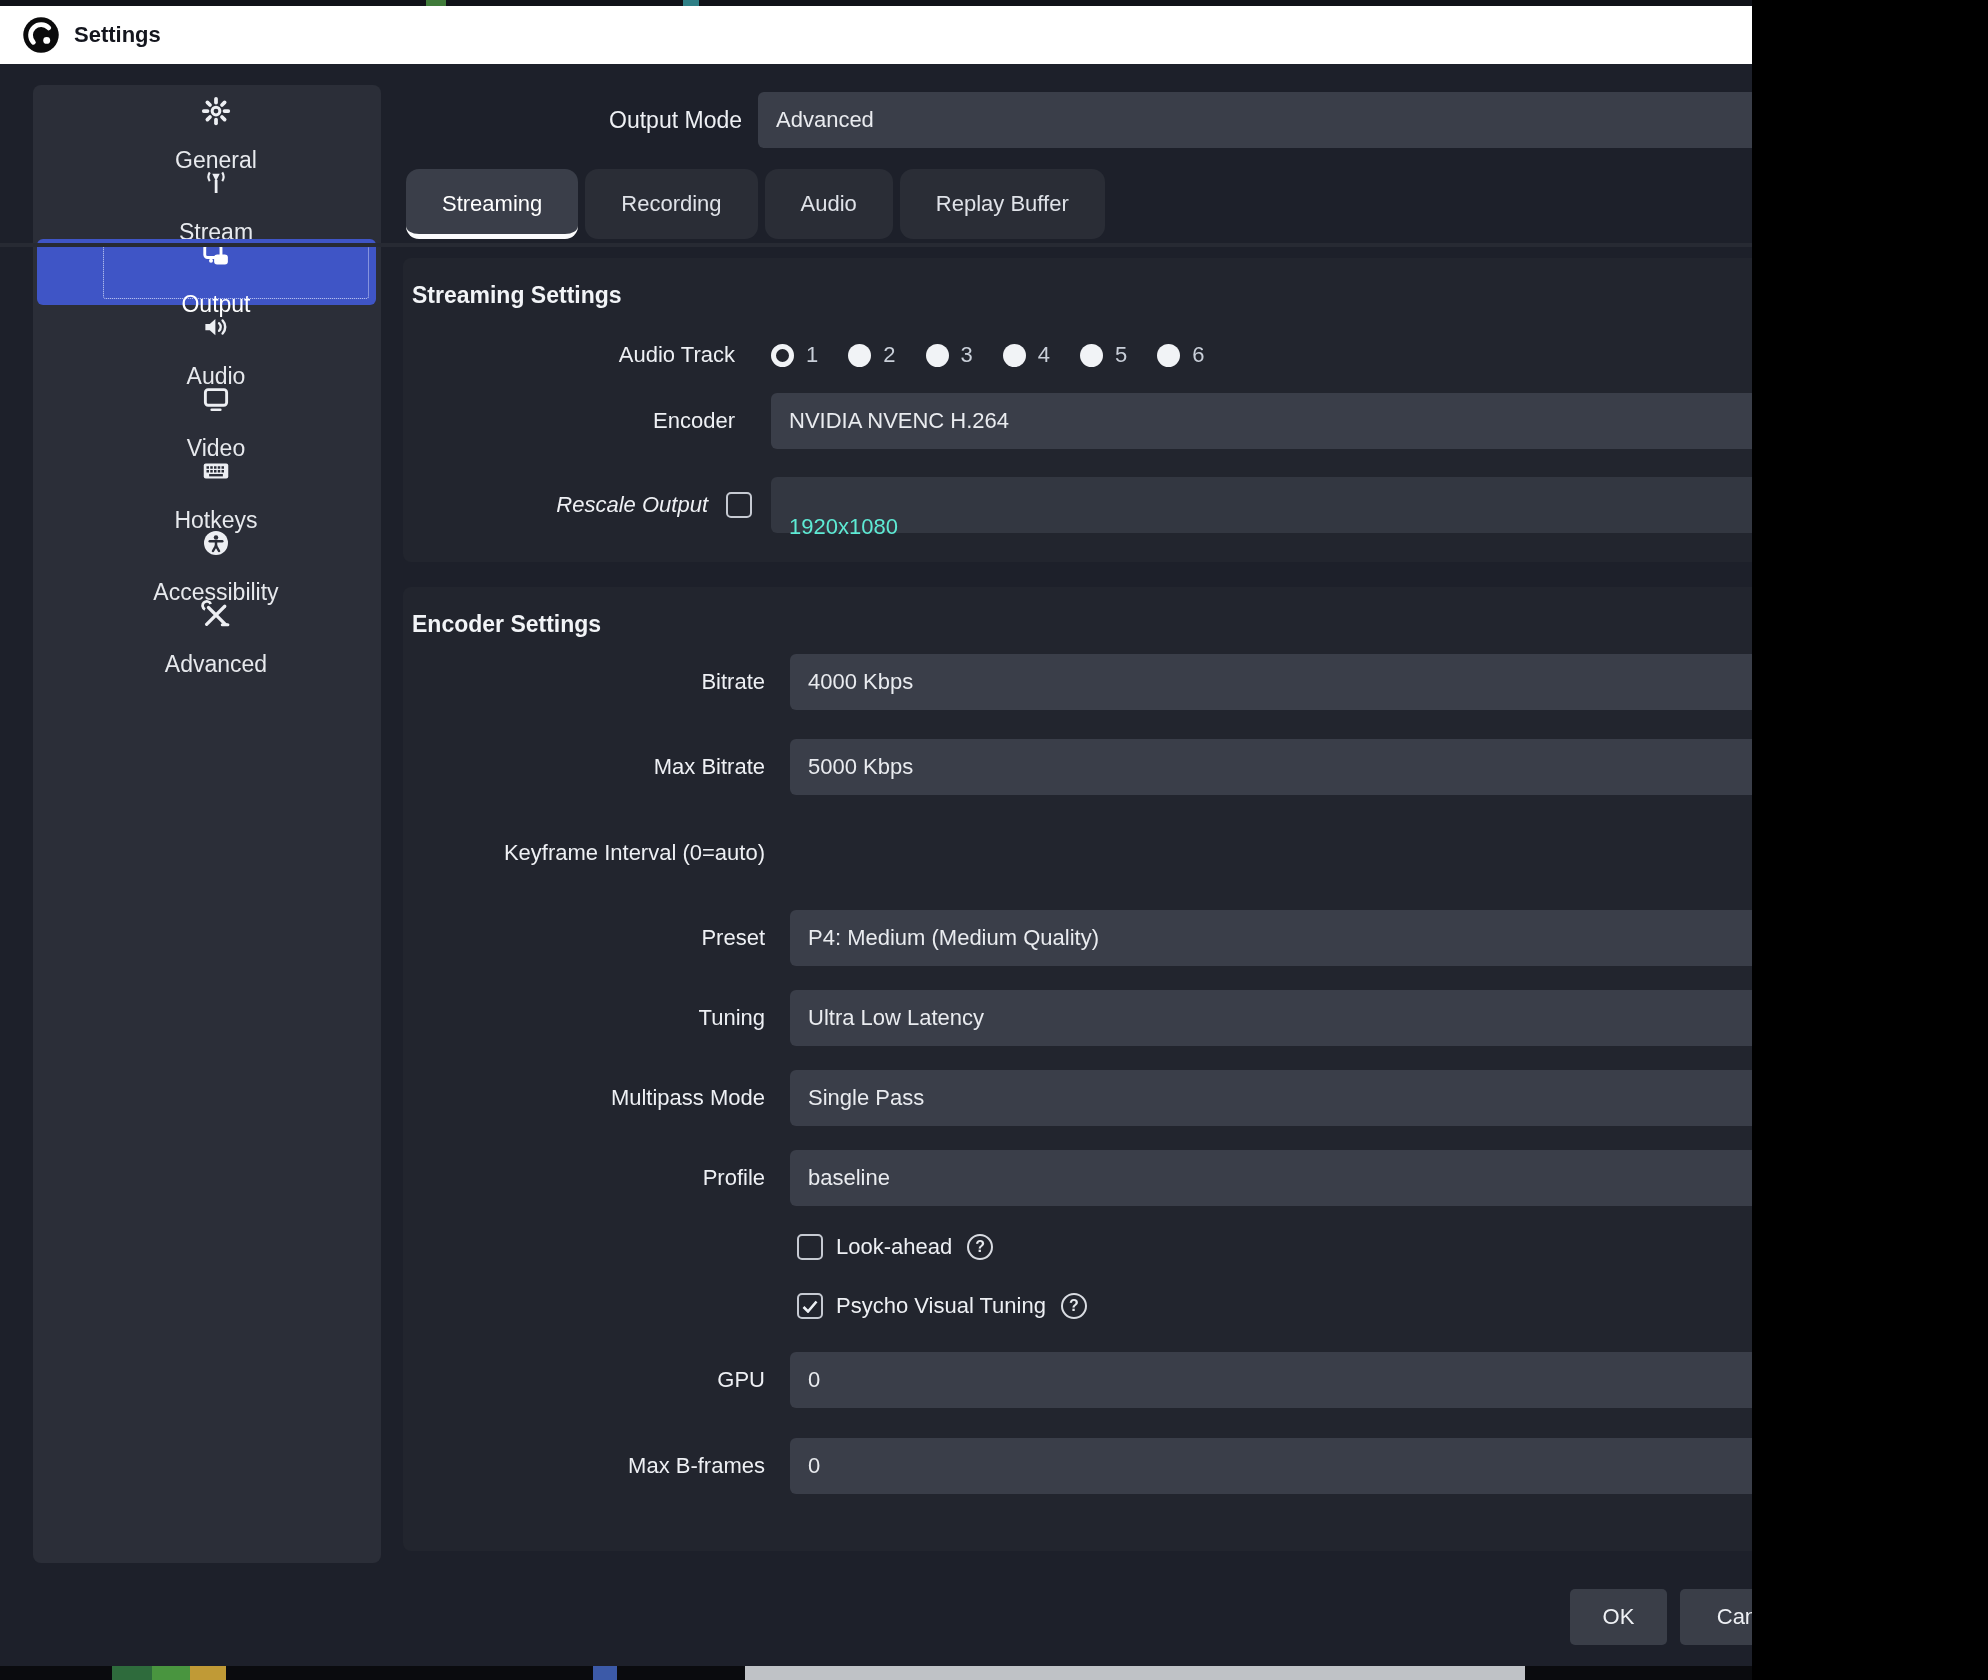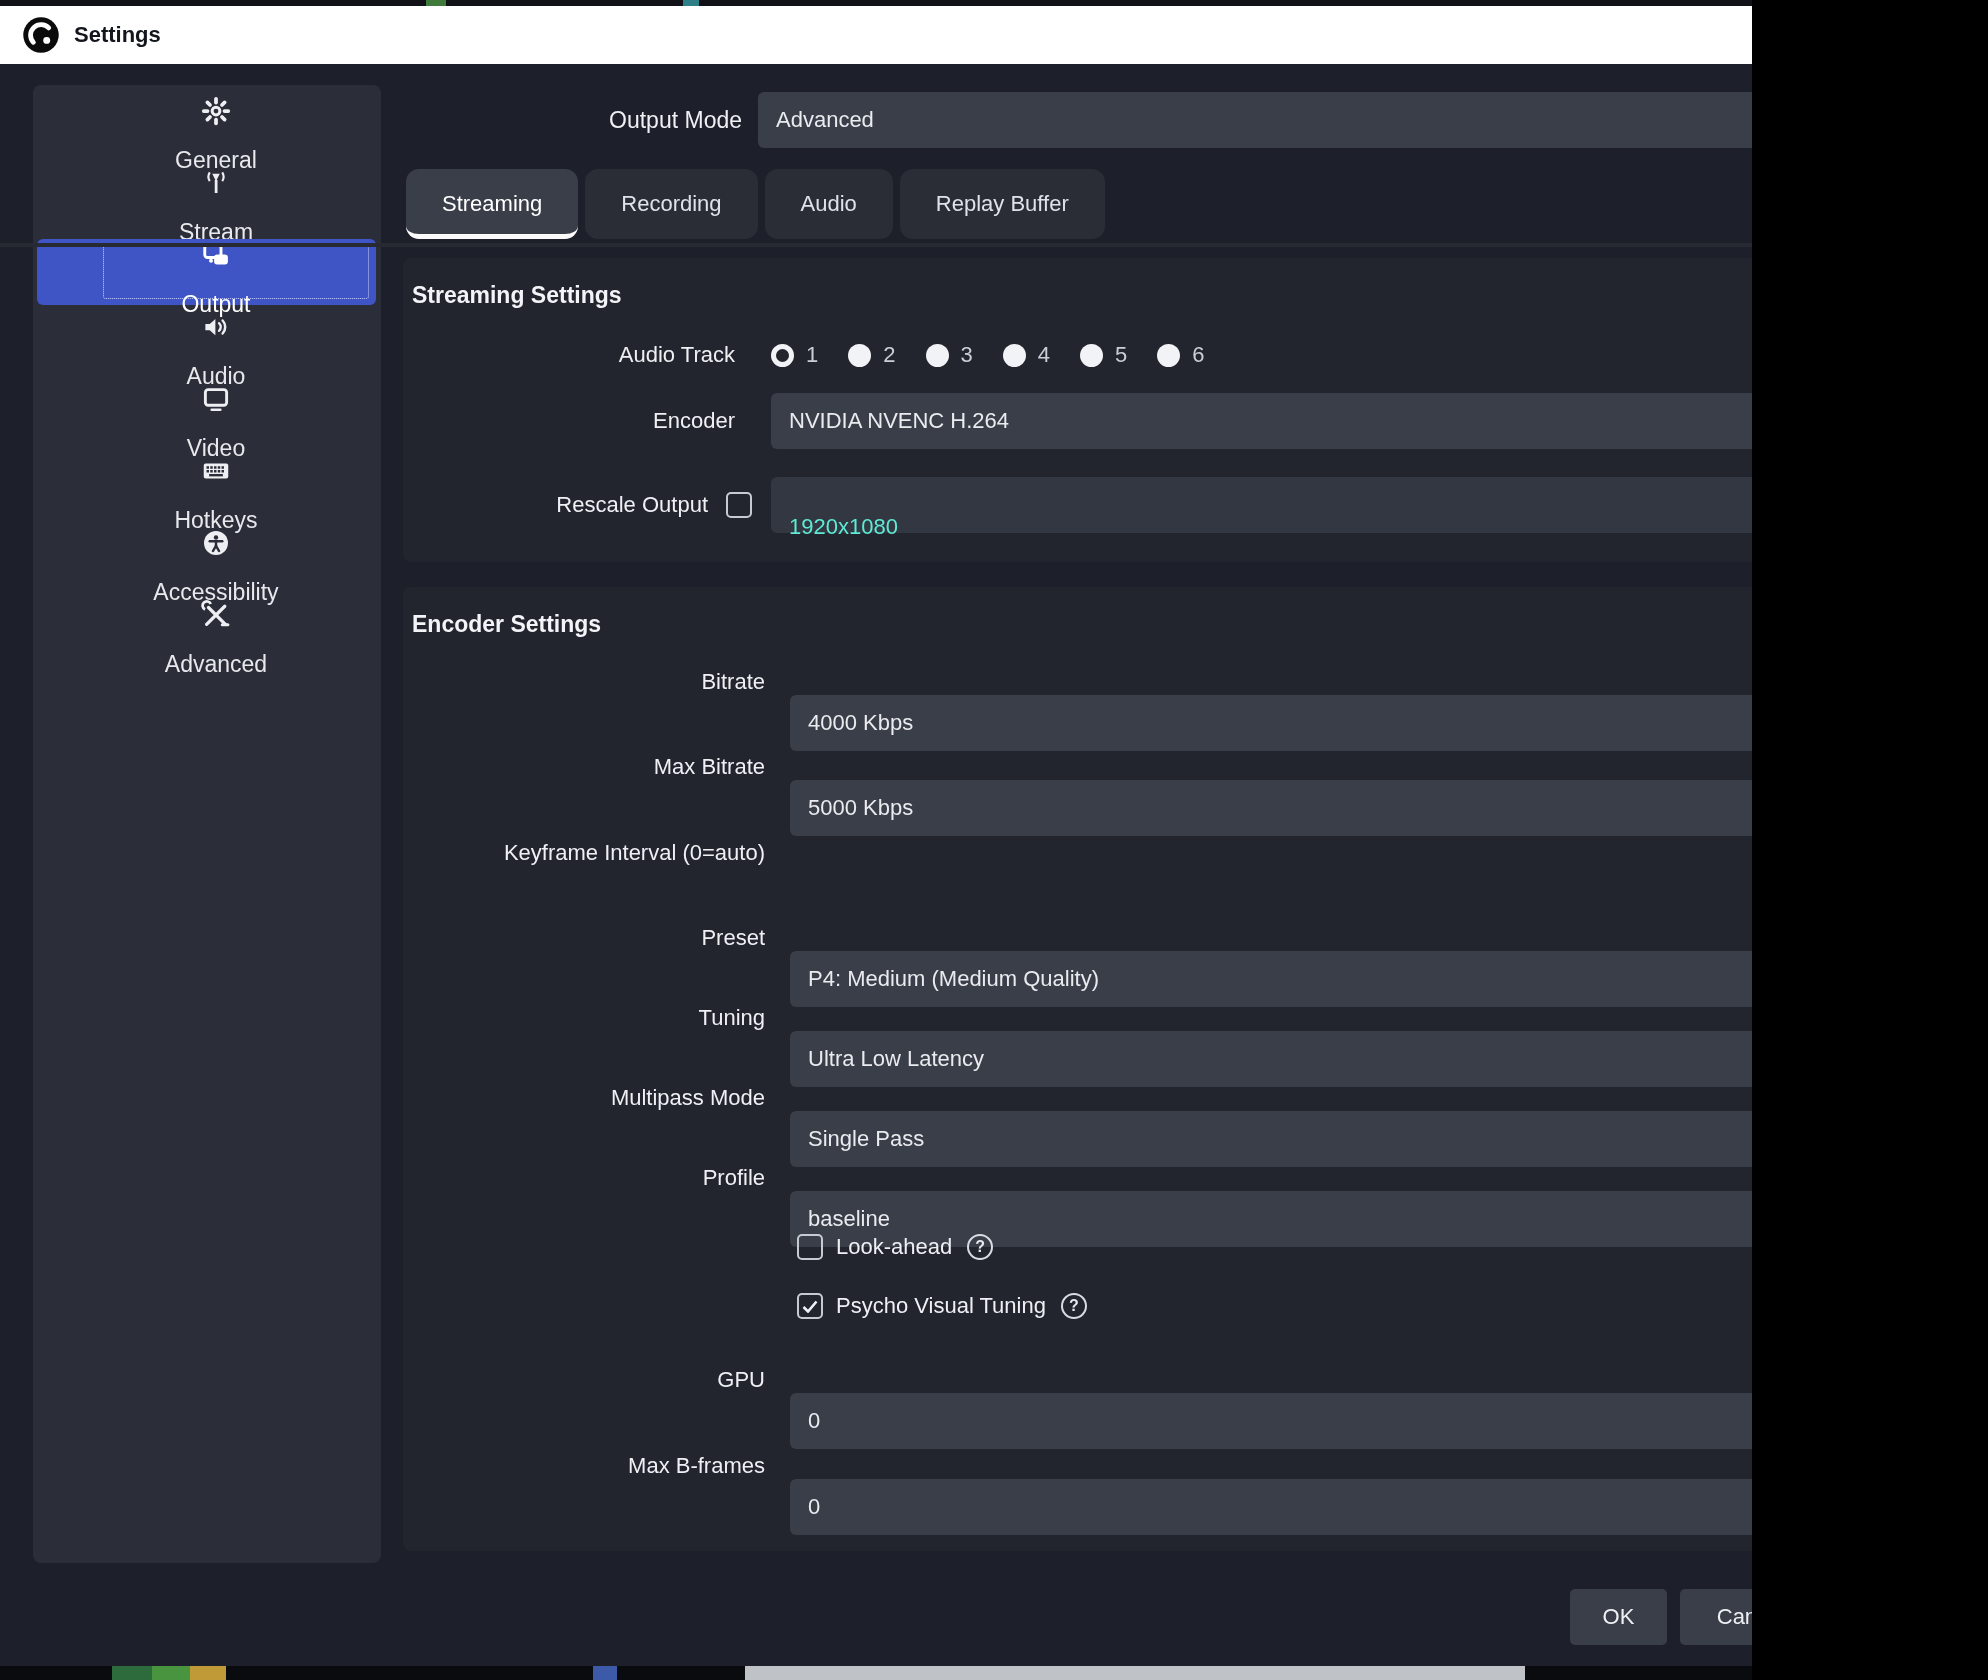--- a/index.html
+++ b/index.html
@@ -60,21 +60,21 @@
   .tab-divider{position:absolute;left:0px;top:179px;width:1988px;height:4px;background:#272a33;}
 
   
   .panel{position:absolute;left:403px;width:1527px;background:#22252e;border-radius:8px;}
   .panel-title{position:absolute;left:9px;top:24px;font-size:23px;font-weight:700;color:#f2f4f7;}
   .prow{position:absolute;left:0;width:100%;height:56px;}
   .plabel{position:absolute;left:0;top:0;height:56px;line-height:56px;text-align:right;color:#eef0f4;font-size:22px;}
   .p1-label{width:332px;}
   .p2-label{width:362px;}
   .p1-field{position:absolute;left:368px;right:18px;top:0;}
-  .p2-field{position:absolute;left:387px;right:62px;top:0;margin-top:41px;}
+  .p2-field{position:absolute;left:387px;right:62px;top:0;}
 
   
   .radio-row{position:absolute;left:368px;top:0;height:56px;display:flex;align-items:center;gap:30px;}
   .radio-pair{display:flex;align-items:center;gap:12px;}
   .radio{width:23px;height:23px;border-radius:50%;box-sizing:border-box;}
   .radio.on{border:5px solid #f1f3f6;background:transparent;}
   .radio.off{background:#f1f3f6;}
   .radio-num{font-size:22px;color:#c9cfd9;}
 
   
@@ -294,21 +294,21 @@
                 <polyline points="1,6 6.5,1 12,6" fill="none" stroke="#cfd3d9" stroke-width="2"></polyline>
               </svg>
             <svg width="13" height="7" viewBox="0 0 13 7">
                 <polyline points="1,1 6.5,6 12,1" fill="none" stroke="#cfd3d9" stroke-width="2"></polyline>
               </svg>
           </span>
         </div>
       </div>
 
       <div class="prow" style="top:219px;">
-        <div class="plabel" style="width:305px;">Rescale Output</div>
+        <div class="plabel" style="width:305px;font-style:italic;">Rescale Output</div>
         <span class="checkbox" style="position:absolute;left:323px;top:15px;"></span>
         <div class="fieldbox p1-field disabled">
           <span class="fval">1920x1080</span>
           <span class="single-chev">
             <svg width="16" height="9" viewBox="0 0 16 9">
                 <polyline points="1,1 8,8 15,1" fill="none" stroke="#9aa0a8" stroke-width="2"></polyline>
               </svg>
           </span>
         </div>
       </div>

